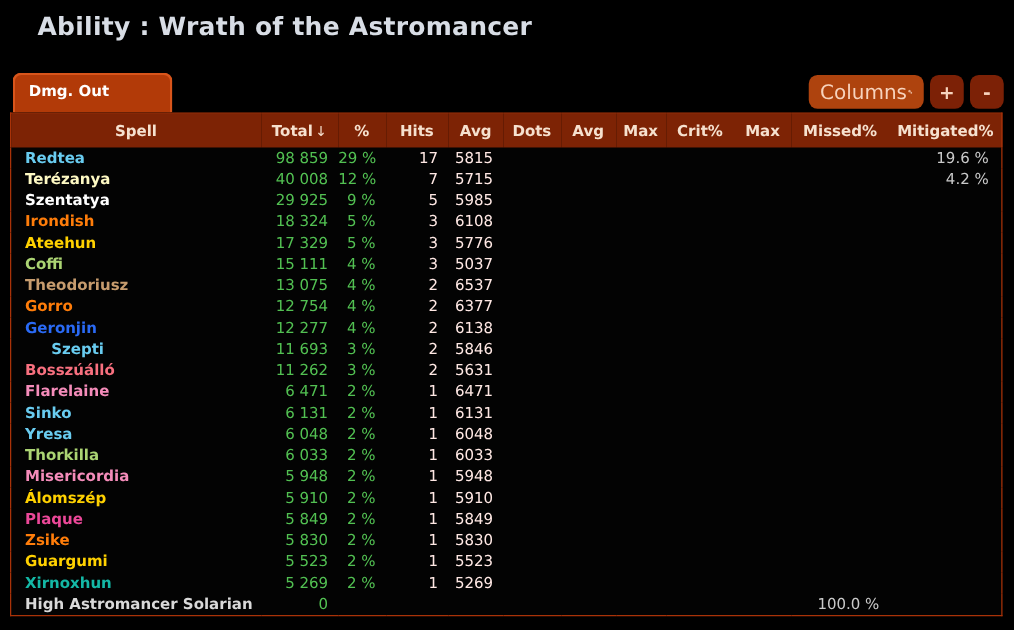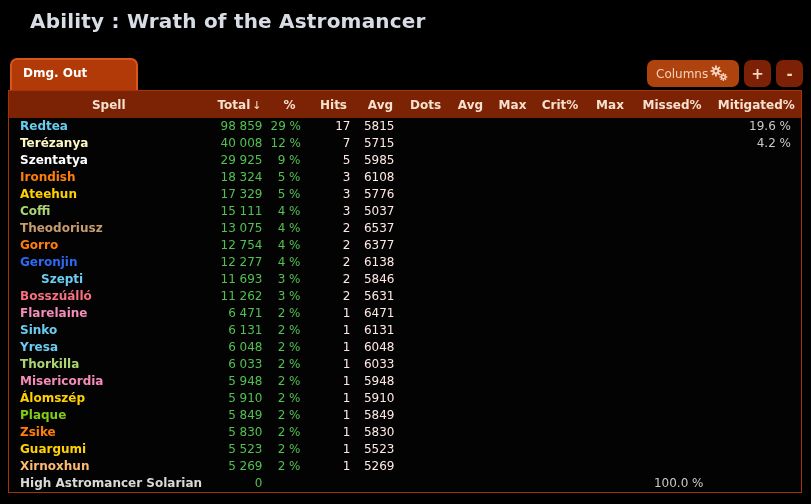--- a/index.html
+++ b/index.html
@@ -17,21 +17,21 @@
     position:absolute; left:2px; top:0; height:32px; width:128px; box-sizing:border-box;
     background:#b23a08; border:2px solid #d8551b; border-bottom:none;
     border-radius:7px 7px 0 0; color:#ffffff; font-weight:bold; font-size:12px;
     line-height:27px; padding-left:11px; cursor:pointer;
   }
   .toolbar { position:absolute; right:0; top:2px; height:27px; display:flex; gap:5px; }
   .btn {
     box-sizing:border-box; border-radius:7px; color:#f7d3bd;
     display:flex; align-items:center; justify-content:center; cursor:pointer;
   }
-  .btn-columns { background:#ae430e; width:92px; font-size:12px; padding:0 9px; justify-content:center; }
+  .btn-columns { background:#ae430e; width:92px; font-size:16px; padding:0 9px; justify-content:center; }
   .btn-sq { background:#7c2106; width:27px; font-size:15px; font-weight:bold; }
   table {
     position:absolute; left:8px; top:90px; width:644px;
     border-collapse:collapse; table-layout:fixed;
     background:#030303; border:1px solid #a83208;
   }
   thead th {
     background:#7d2305; color:#f6e1cf; font-size:12px; font-weight:bold;
     height:27px; text-align:center; padding:0; cursor:pointer; white-space:nowrap;
   }
@@ -344,21 +344,21 @@
         <td class="cell-pale">5910</td>
         <td class="cell-pale"></td>
         <td class="cell-pale"></td>
         <td class="cell-pale"></td>
         <td class="cell-pale"></td>
         <td class="cell-pale"></td>
         <td class="cell-gray"></td>
         <td class="cell-gray cell-mitigated"></td>
       </tr>
       <tr>
-        <td class="cell-name" style="color: #84cc16;">Plaque</td>
+        <td class="cell-name" style="color: #ec4899;">Plaque</td>
         <td class="cell-green">5 849</td>
         <td class="cell-green">2 %</td>
         <td class="cell-pale">1</td>
         <td class="cell-pale">5849</td>
         <td class="cell-pale"></td>
         <td class="cell-pale"></td>
         <td class="cell-pale"></td>
         <td class="cell-pale"></td>
         <td class="cell-pale"></td>
         <td class="cell-gray"></td>
@@ -386,21 +386,21 @@
         <td class="cell-pale">5523</td>
         <td class="cell-pale"></td>
         <td class="cell-pale"></td>
         <td class="cell-pale"></td>
         <td class="cell-pale"></td>
         <td class="cell-pale"></td>
         <td class="cell-gray"></td>
         <td class="cell-gray cell-mitigated"></td>
       </tr>
       <tr>
-        <td class="cell-name" style="color: #fdba74;">Xirnoxhun</td>
+        <td class="cell-name" style="color: #14b8a6;">Xirnoxhun</td>
         <td class="cell-green">5 269</td>
         <td class="cell-green">2 %</td>
         <td class="cell-pale">1</td>
         <td class="cell-pale">5269</td>
         <td class="cell-pale"></td>
         <td class="cell-pale"></td>
         <td class="cell-pale"></td>
         <td class="cell-pale"></td>
         <td class="cell-pale"></td>
         <td class="cell-gray"></td>

